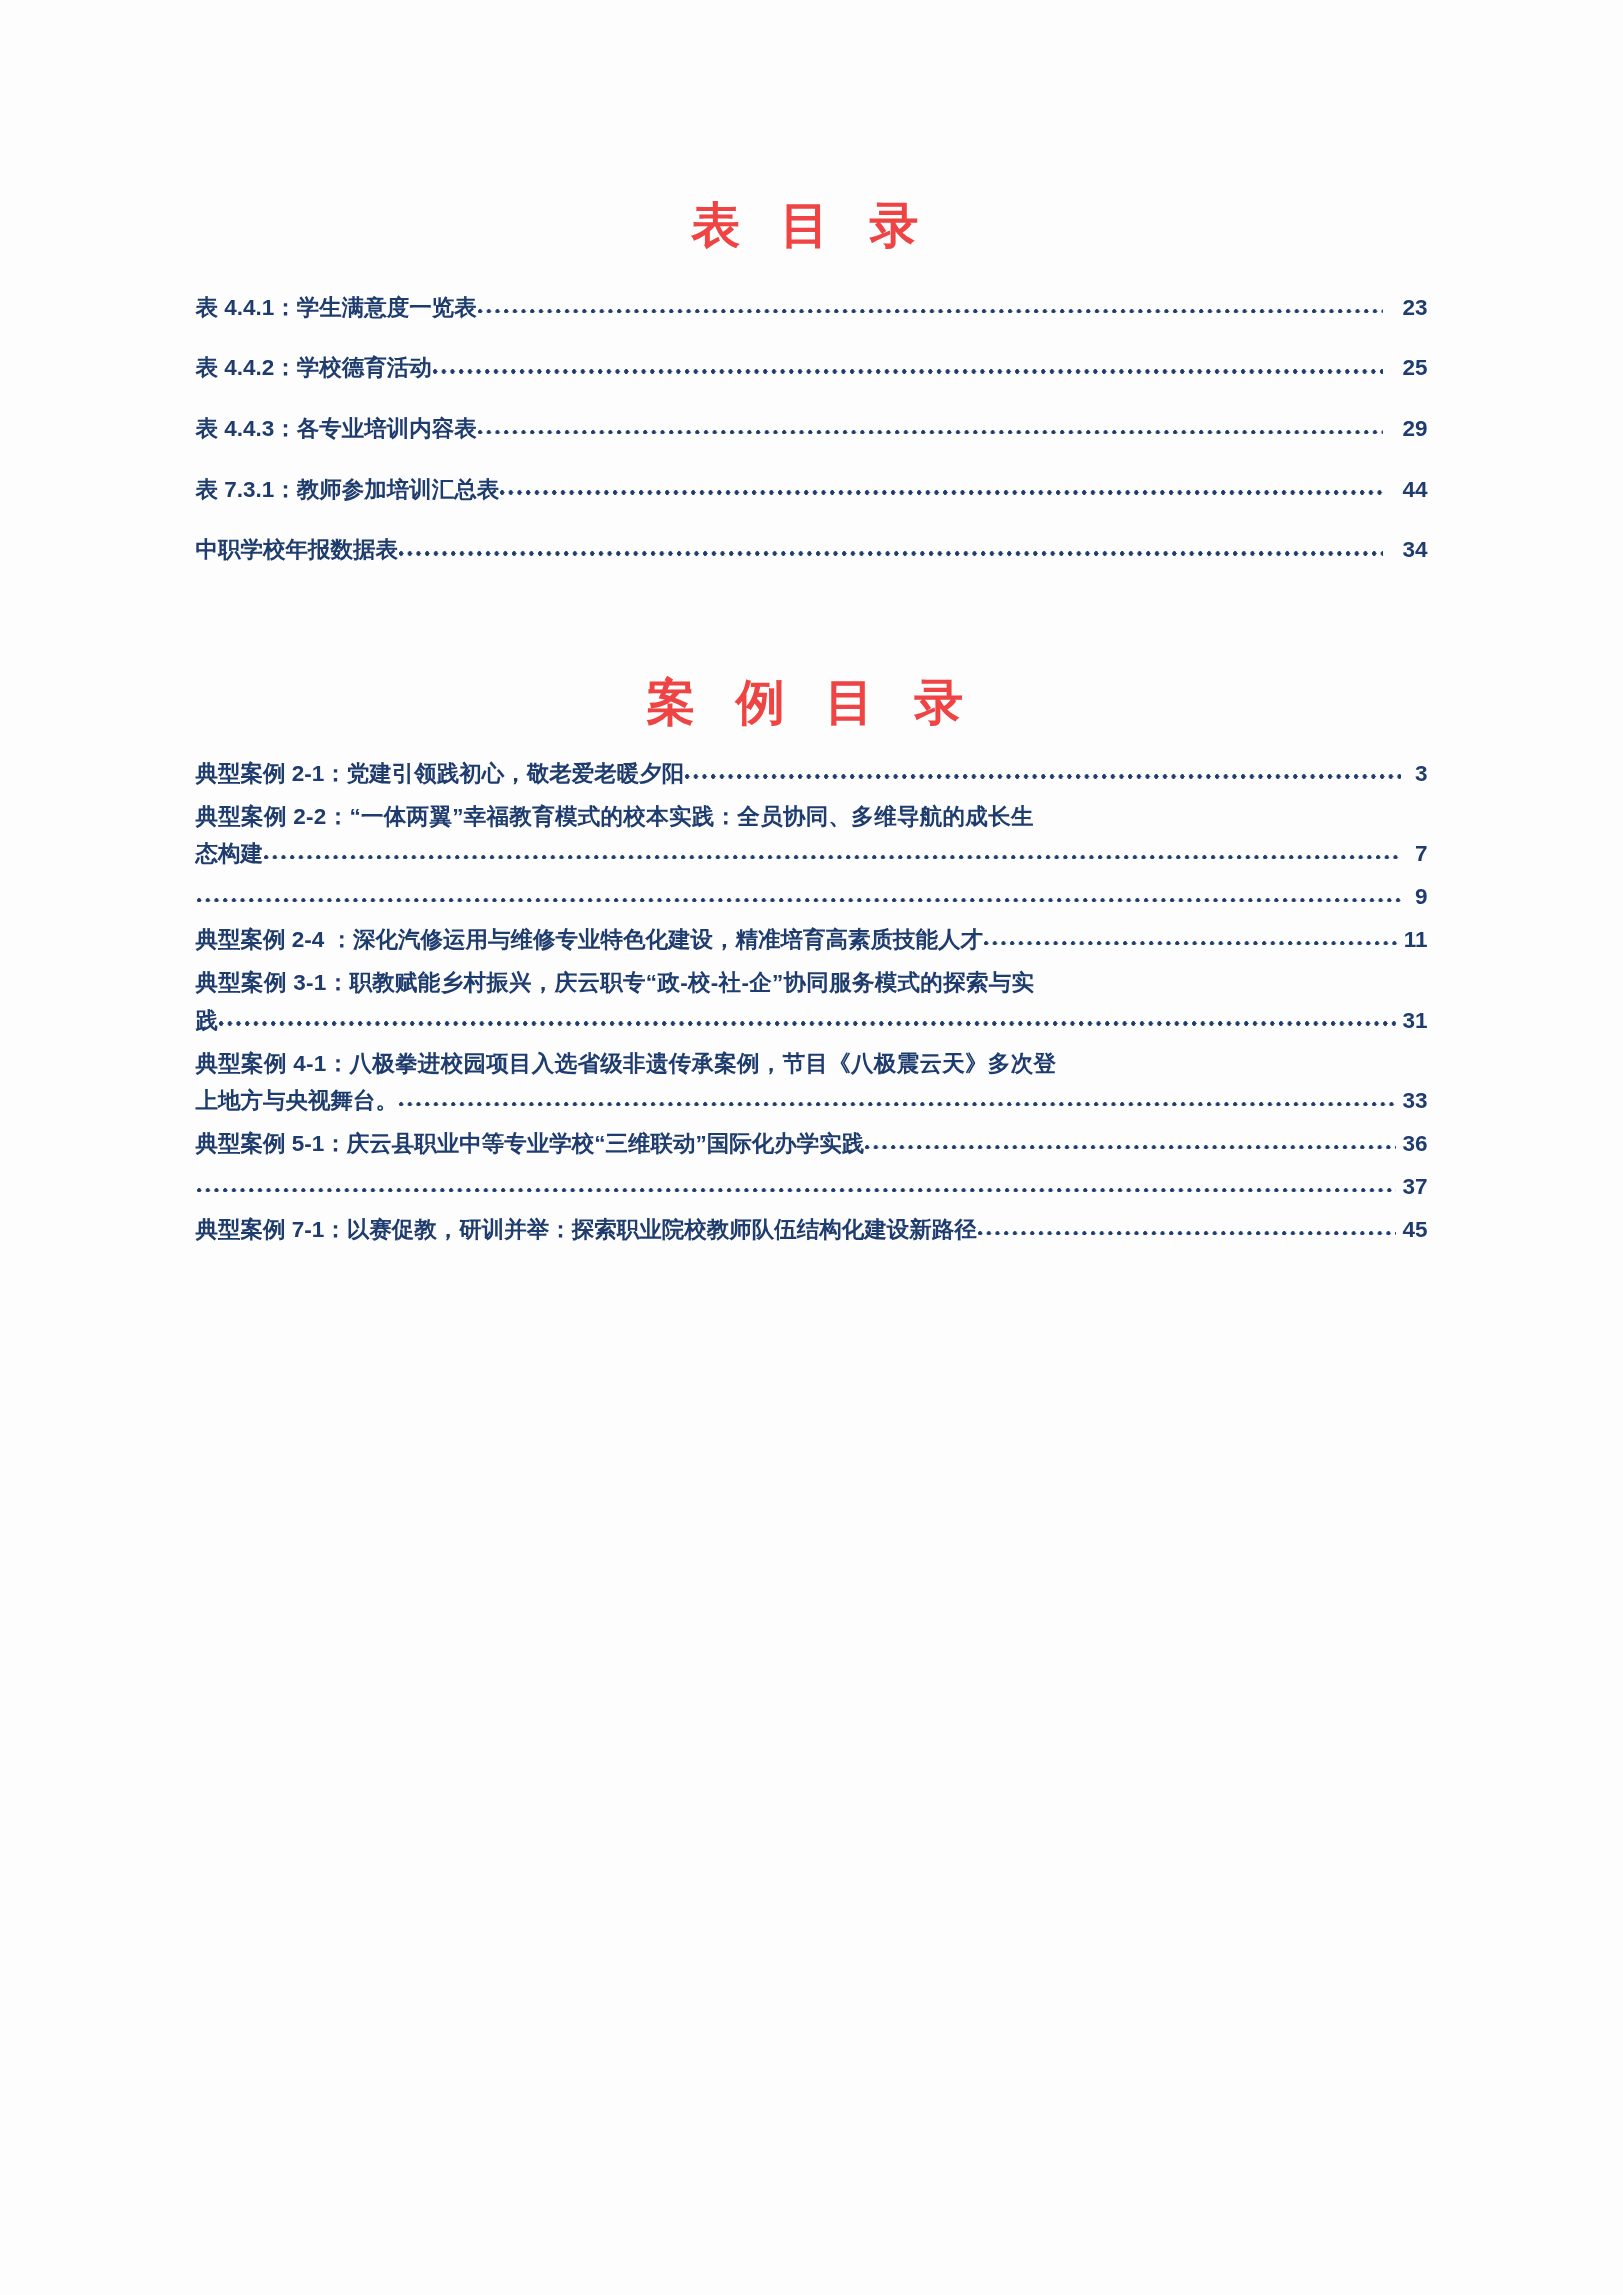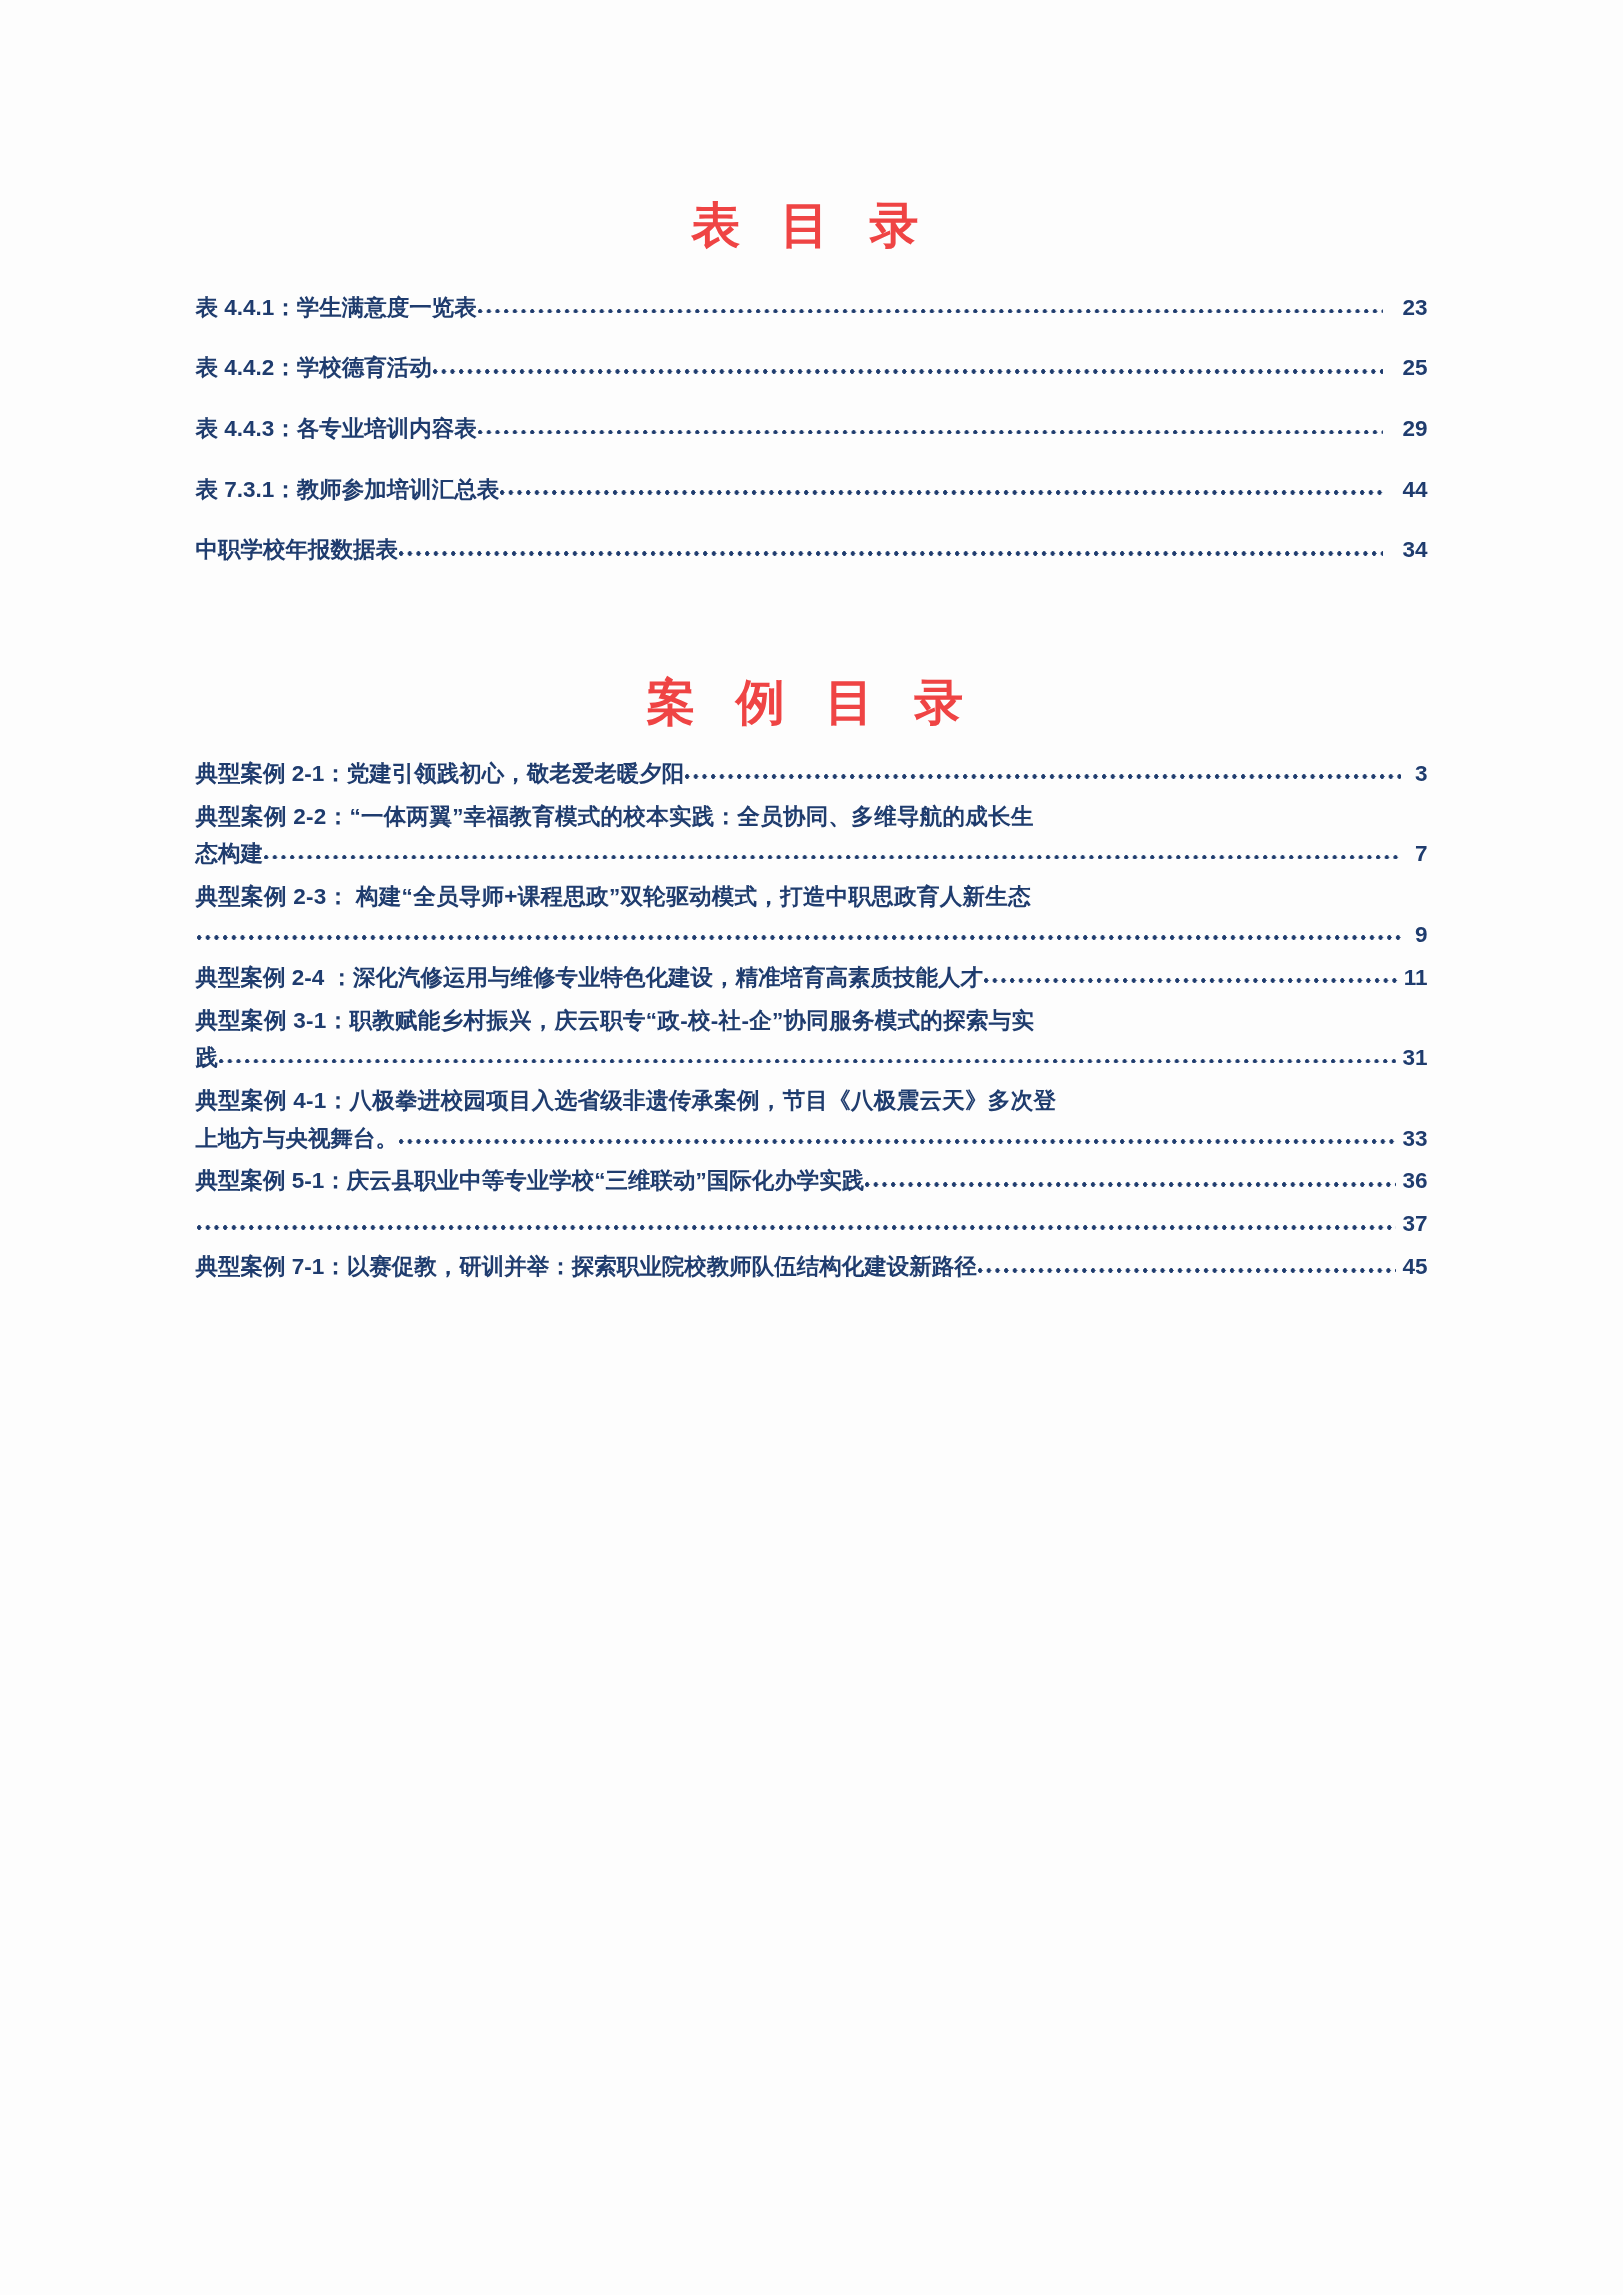--- a/index.html
+++ b/index.html
@@ -176,23 +176,20 @@
       </div>
       <div class="line">
         <span class="label">态构建</span>
         <span class="dots"></span>
         <span class="page-num">7</span>
       </div>
     </li>
 
     <li class="entry">
       <div class="line">
-        <span class="label full">典型案例 2-3： 构建“全员导师+课程思政”双轮驱动模式，打造中职思政育人新生态</span>
-      </div>
-      <div class="line">
         <span class="label"></span>
         <span class="dots"></span>
         <span class="page-num">9</span>
       </div>
     </li>
 
     <li class="entry">
       <div class="line">
         <span class="label">典型案例 2-4 ：深化汽修运用与维修专业特色化建设，精准培育高素质技能人才</span>
         <span class="dots"></span>

